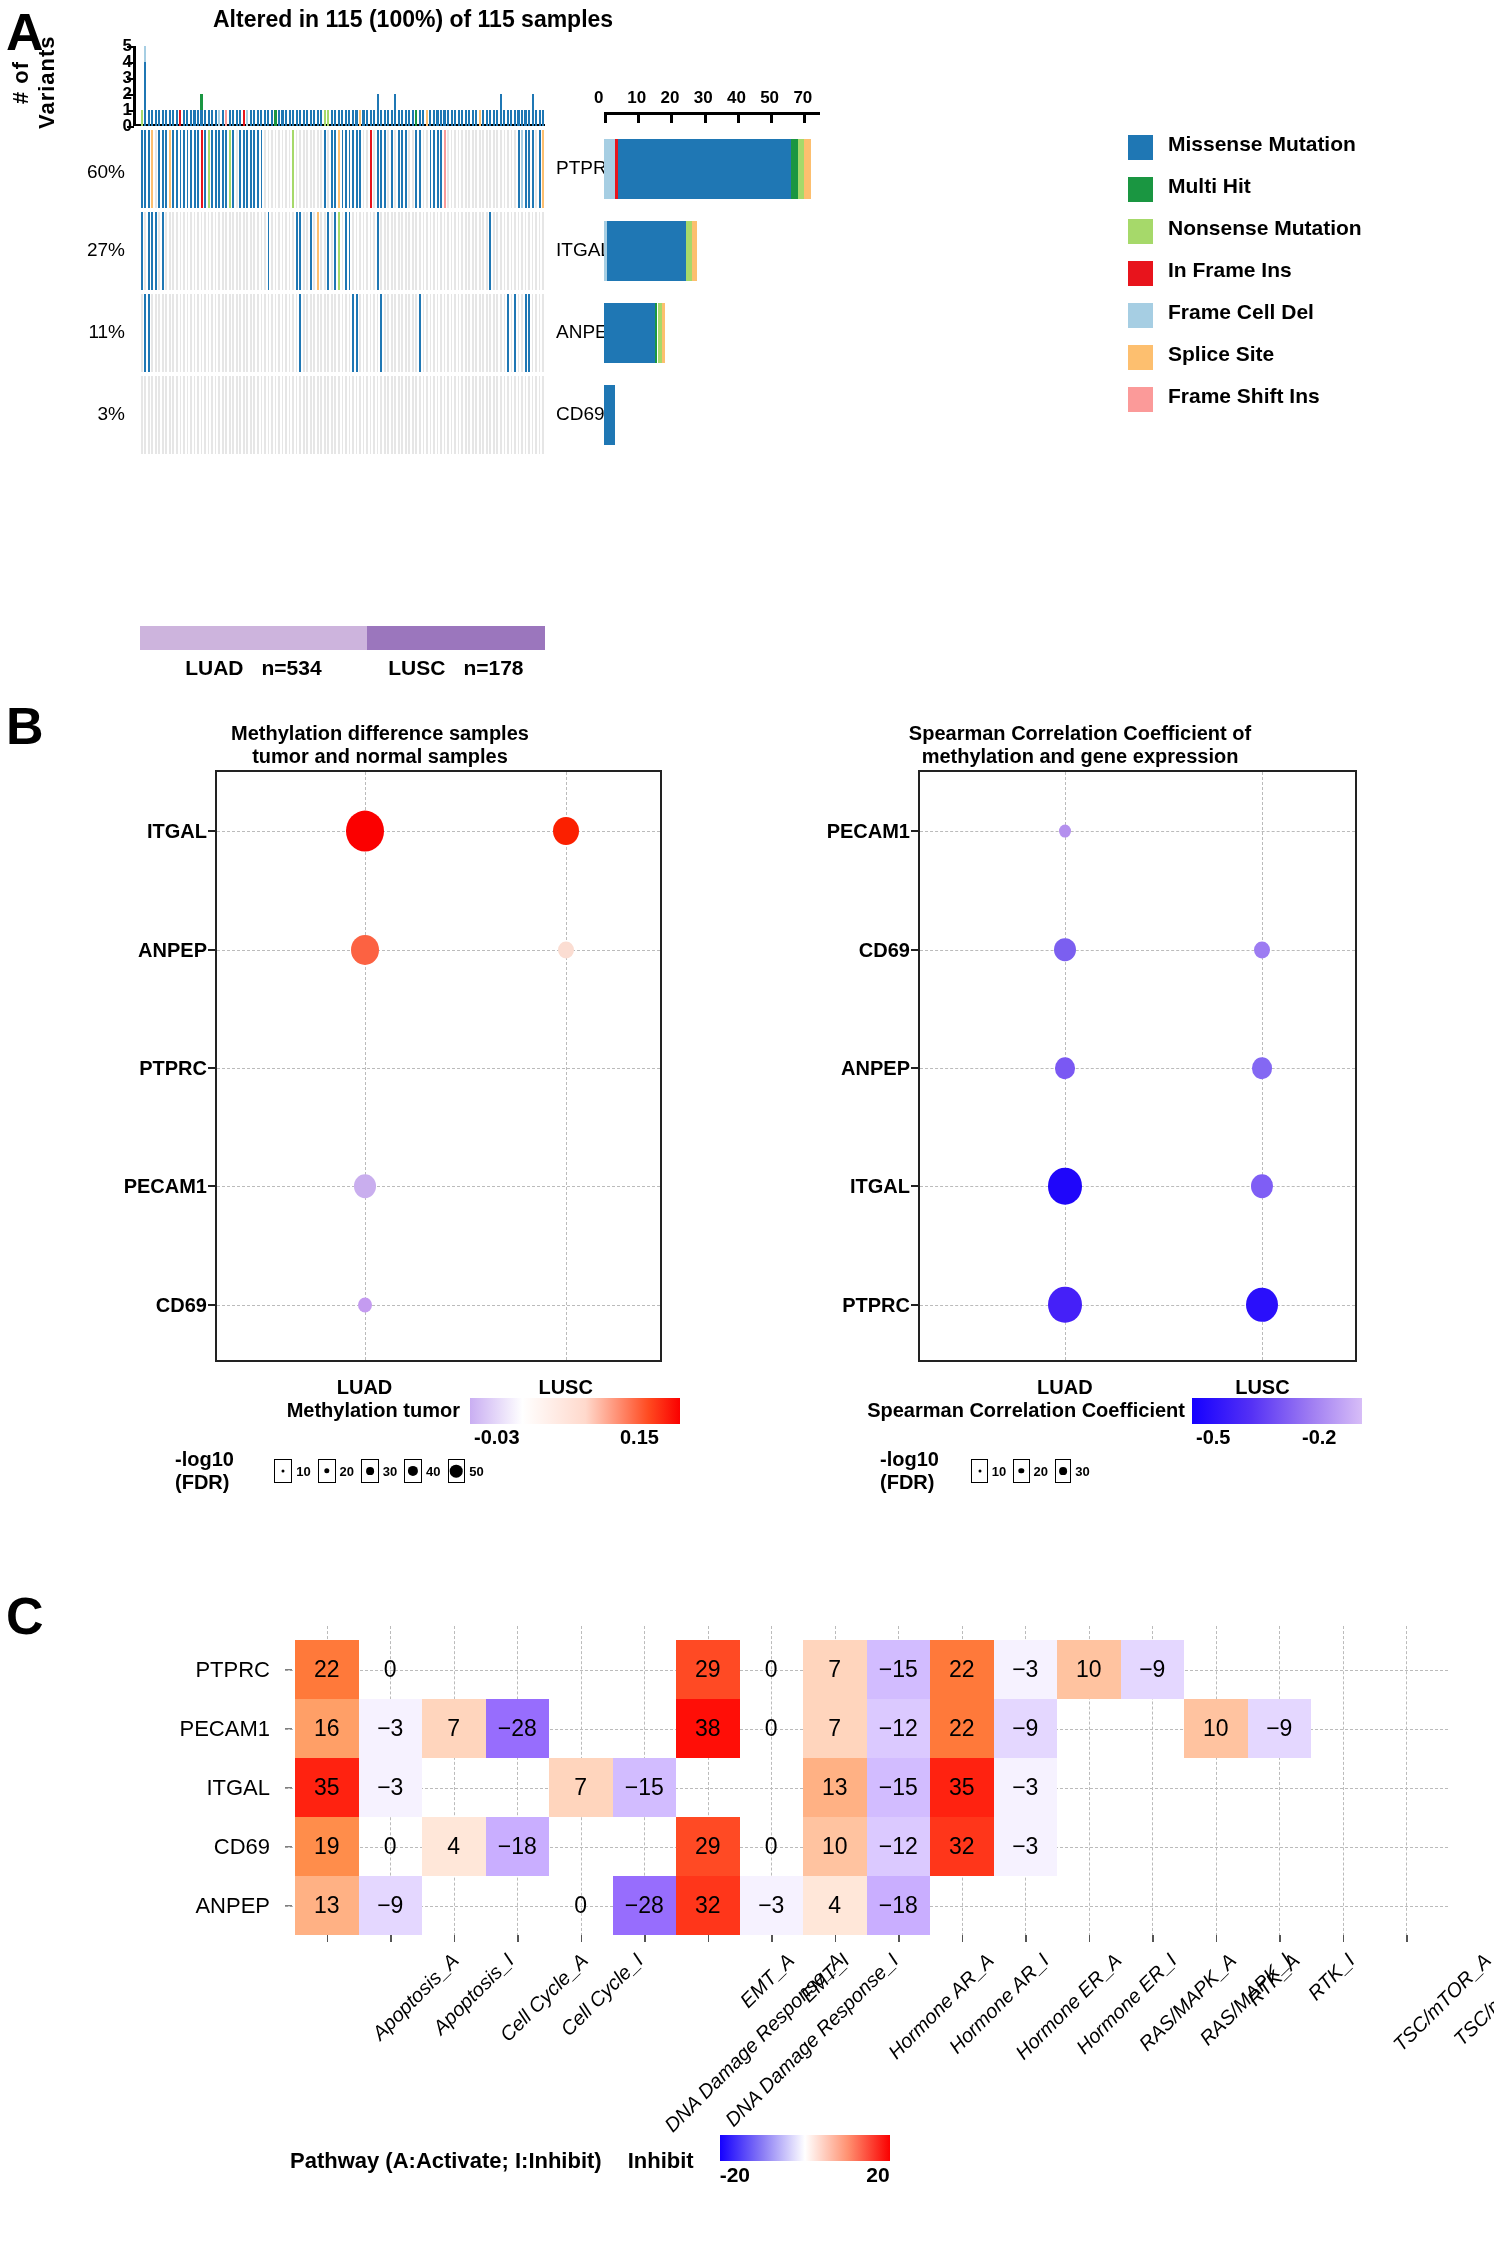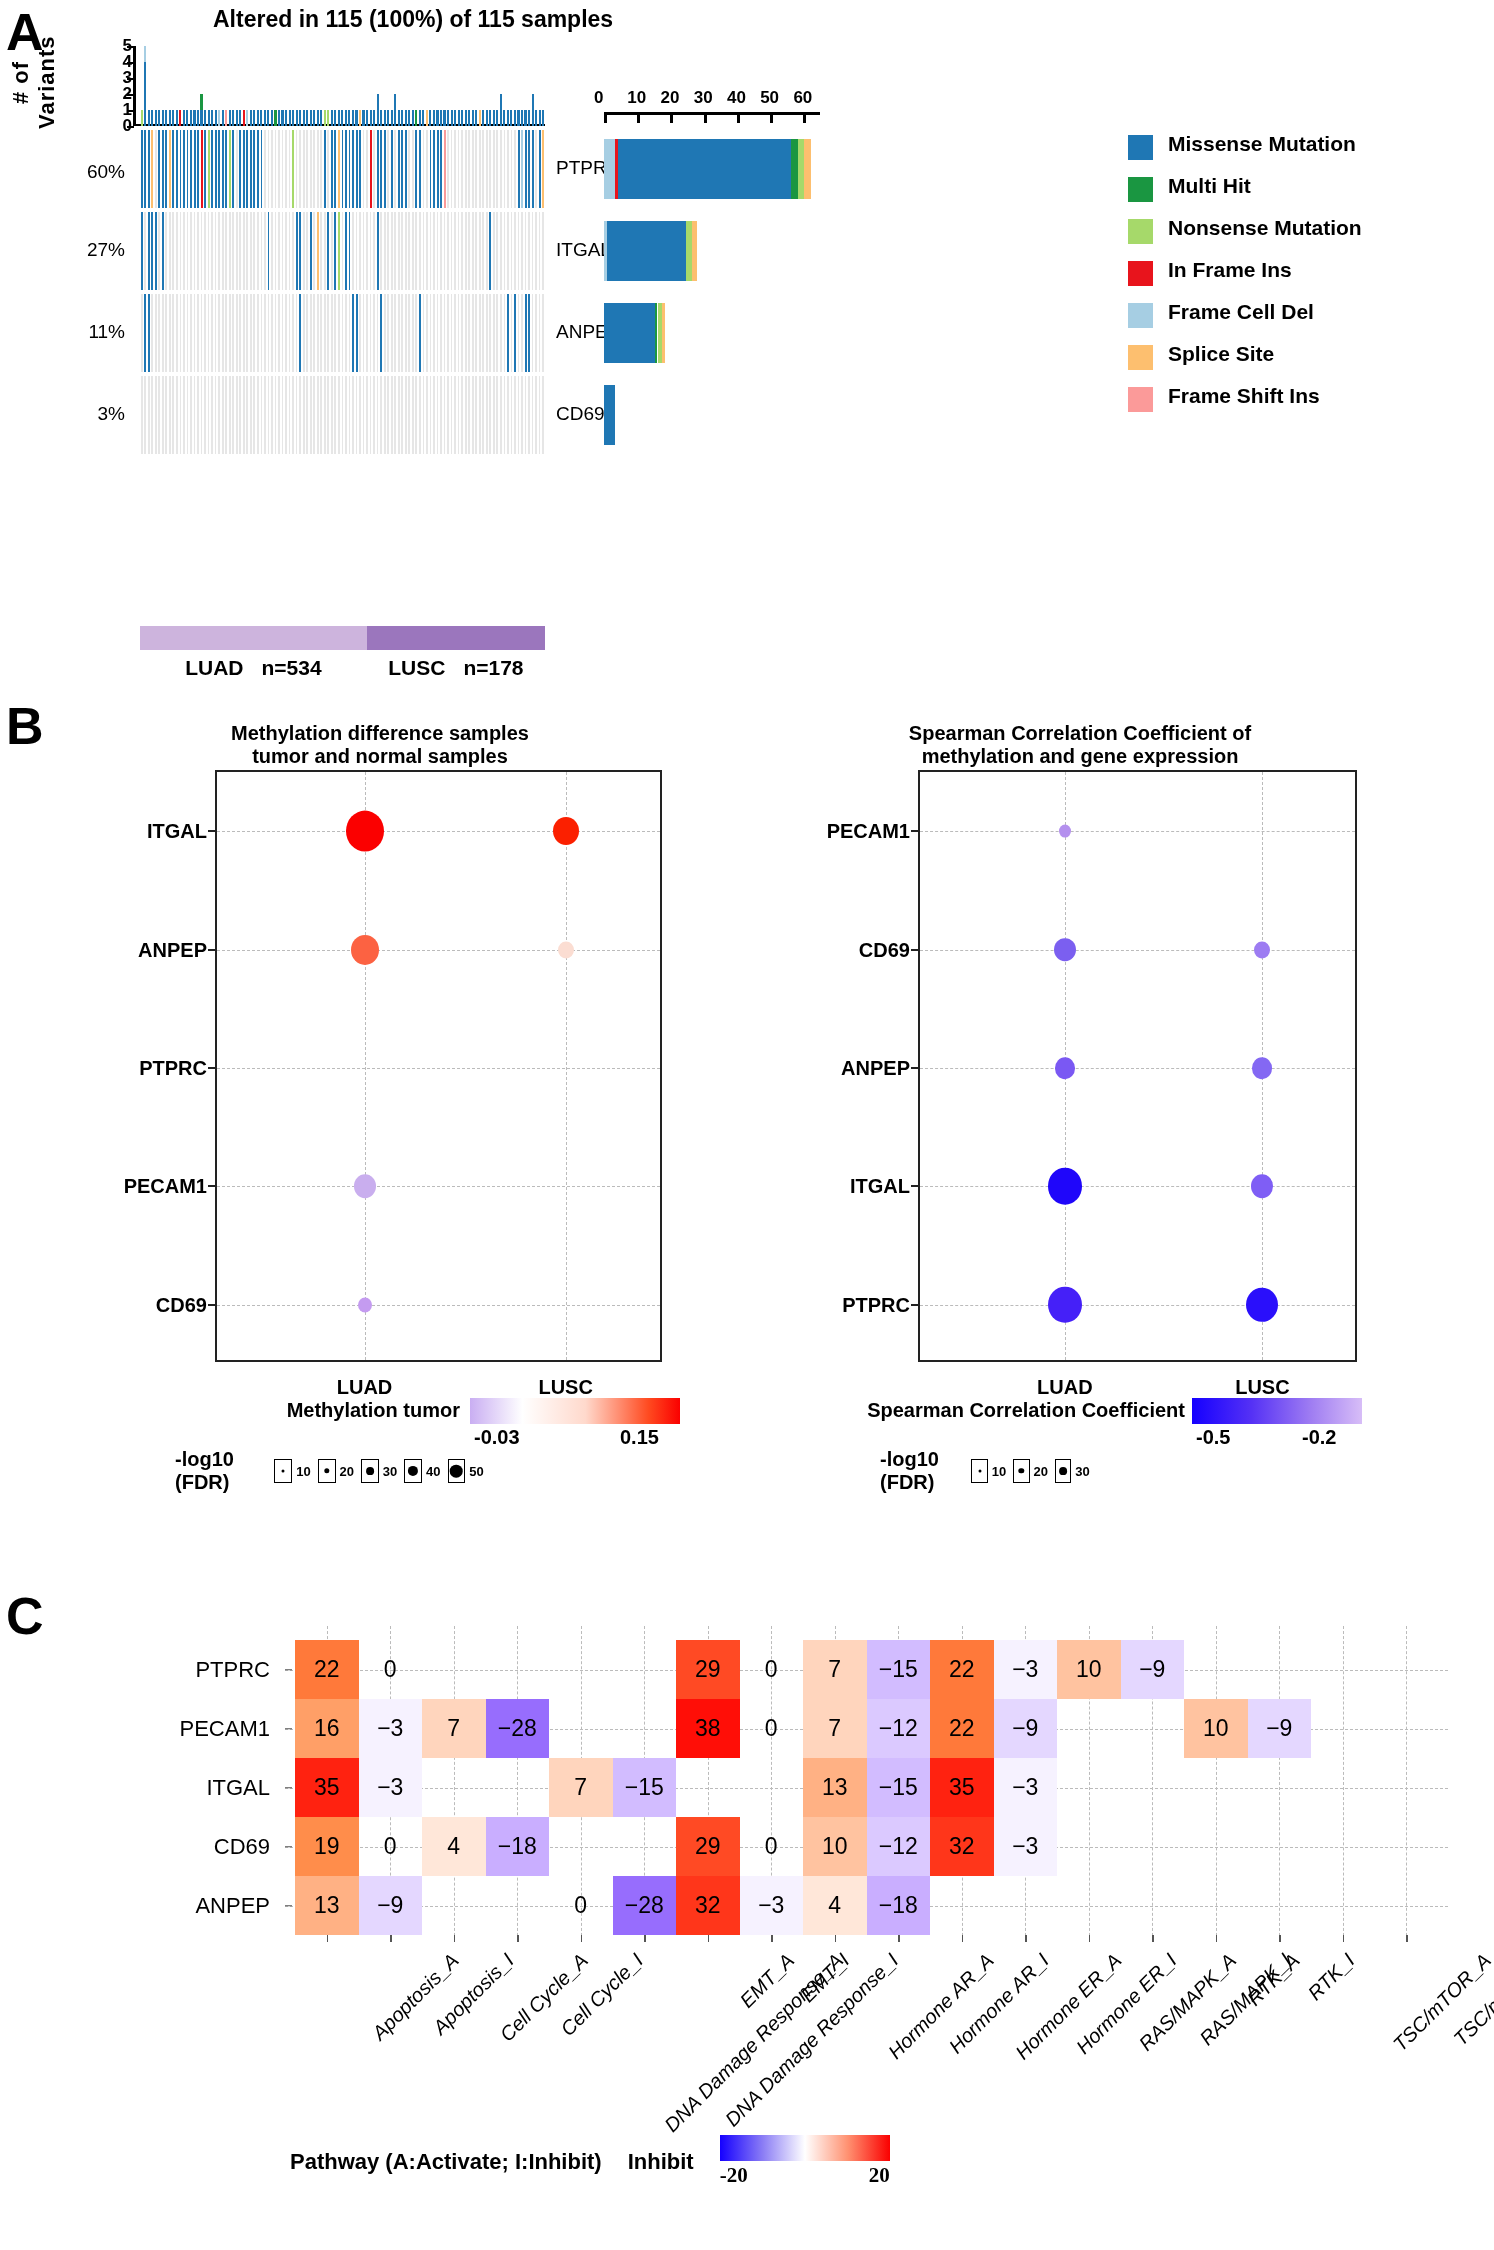--- a/index.html
+++ b/index.html
@@ -823,21 +823,21 @@
     <div class="barAxisTick" style="left: 23.2308px;">10</div>
     <div class="barTickM" style="left: 33.2308px; top: 24px; position: absolute;"></div>
     <div class="barAxisTick" style="left: 56.4615px;">20</div>
     <div class="barTickM" style="left: 66.4615px; top: 24px; position: absolute;"></div>
     <div class="barAxisTick" style="left: 89.6923px;">30</div>
     <div class="barTickM" style="left: 99.6923px; top: 24px; position: absolute;"></div>
     <div class="barAxisTick" style="left: 122.923px;">40</div>
     <div class="barTickM" style="left: 132.923px; top: 24px; position: absolute;"></div>
     <div class="barAxisTick" style="left: 156.154px;">50</div>
     <div class="barTickM" style="left: 166.154px; top: 24px; position: absolute;"></div>
-    <div class="barAxisTick" style="left: 189.385px;">60</div>
+    <div class="barAxisTick" style="left: 189.385px;">70</div>
     <div class="barTickM" style="left: 199.385px; top: 24px; position: absolute;"></div>
   </div>
 <div class="abs" id="barAxisLine"></div>
 <div class="abs" id="barRows">
     <div class="barRow" style="top: 139px; height: 60px; width: 216px;">
       <div class="barSeg" style="left: 0px; width: 10.6338px; background: rgb(166, 206, 227);"></div>
       <div class="barSeg" style="left: 10.6338px; width: 3.32308px; background: rgb(232, 20, 28);"></div>
       <div class="barSeg" style="left: 13.9569px; width: 172.8px; background: rgb(31, 119, 180);"></div>
       <div class="barSeg" style="left: 186.757px; width: 7.31077px; background: rgb(26, 150, 65);"></div>
       <div class="barSeg" style="left: 194.068px; width: 6.31385px; background: rgb(166, 217, 106);"></div>
@@ -1137,19 +1137,19 @@
     <div class="hcell" style="left: 612.5px; top: 291px; width: 63.5px; height: 59px; background: rgb(151, 109, 253);">−28</div>
     <div class="hcell" style="left: 676px; top: 291px; width: 63.5px; height: 59px; background: rgb(255, 54, 26);">32</div>
     <div class="hcell" style="left: 739.5px; top: 291px; width: 63.5px; height: 59px; background: rgb(246, 242, 255);">−3</div>
     <div class="hcell" style="left: 803px; top: 291px; width: 63.5px; height: 59px; background: rgb(255, 231, 217);">4</div>
     <div class="hcell" style="left: 866.5px; top: 291px; width: 63.5px; height: 59px; background: rgb(201, 174, 255);">−18</div>
     <div style="position: absolute; left: 290px; top: 550px; display: flex; align-items: center; gap: 26px;">
       <div style="font-size: 22px; font-weight: bold; white-space: nowrap;">Pathway (A:Activate; I:Inhibit)</div>
       <div style="font-size: 22px; font-weight: bold;">Inhibit</div>
       <div style="position: relative; width: 170px;">
         <div style="width: 170px; height: 26px; background: linear-gradient(to right, rgb(21, 0, 255) 0%, rgb(138, 124, 245) 25%, rgb(255, 255, 255) 50%, rgb(255, 146, 114) 75%, rgb(250, 0, 0) 100%);"></div>
-        <div style="display: flex; justify-content: space-between; font-size: 21px; font-weight: bold; margin-top: 2px; font-family: Liberation Serif, serif;">
+        <div style="display: flex; justify-content: space-between; font-size: 21px; font-weight: bold; margin-top: 2px;">
           <div>-20</div>
           <div>20</div>
         </div>
       </div>
     </div>
   </div>
 
 </body></html>

